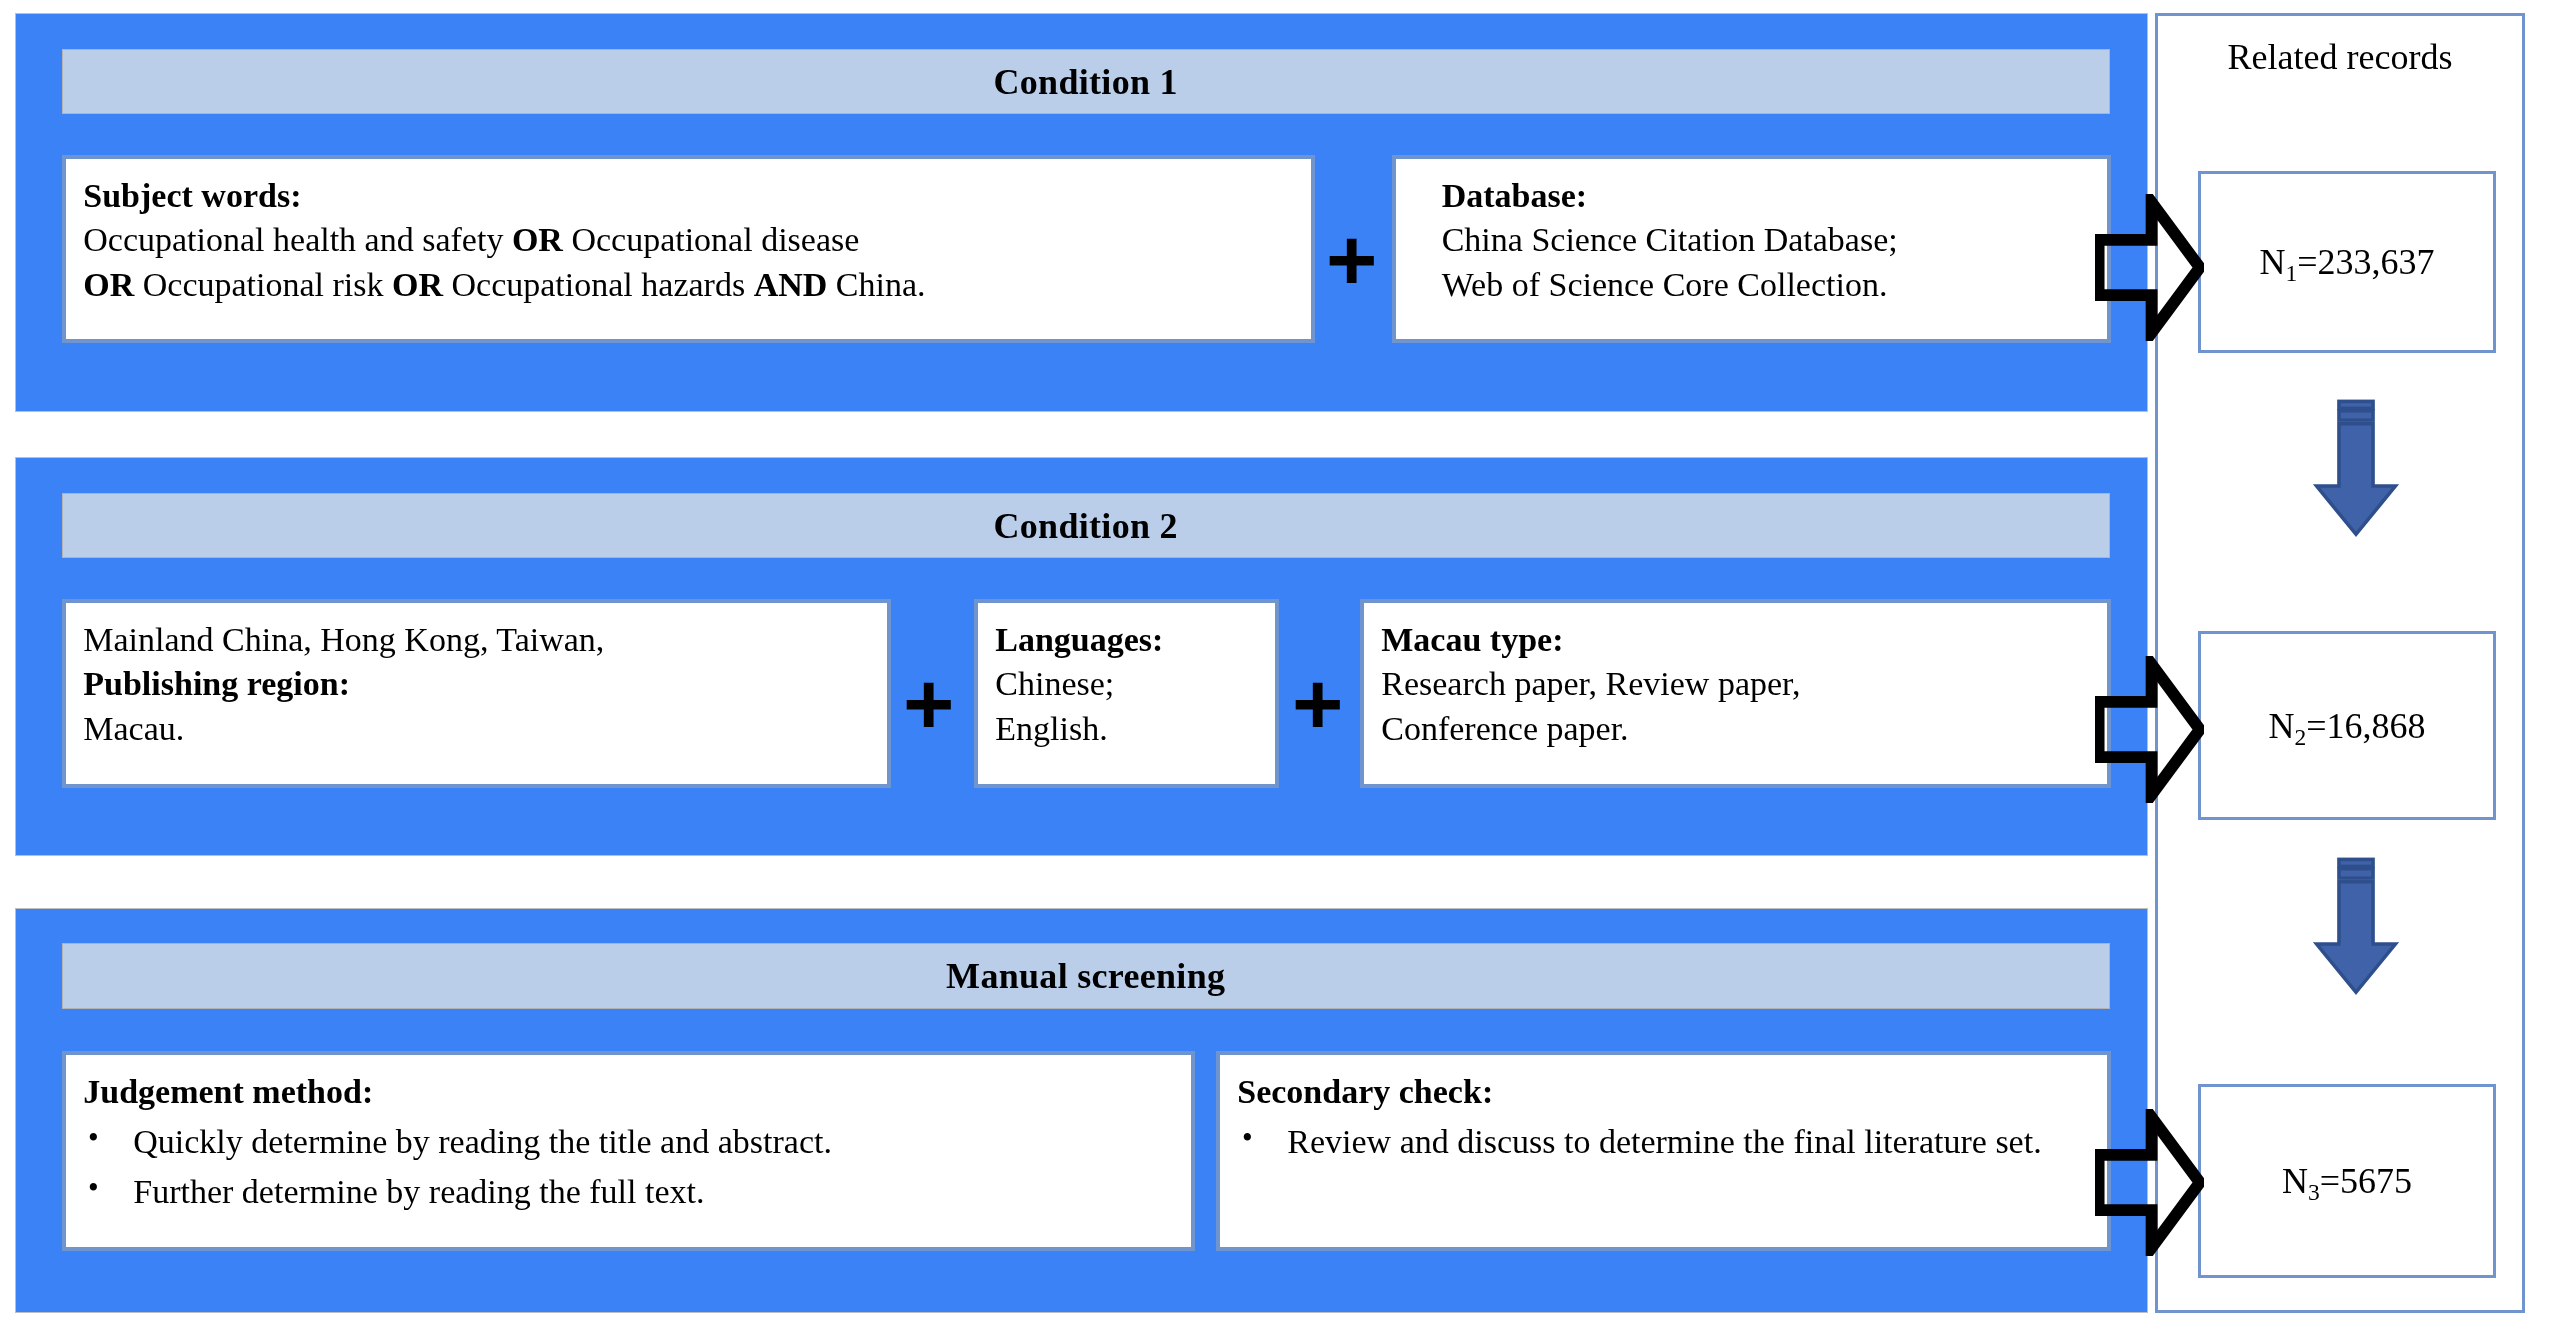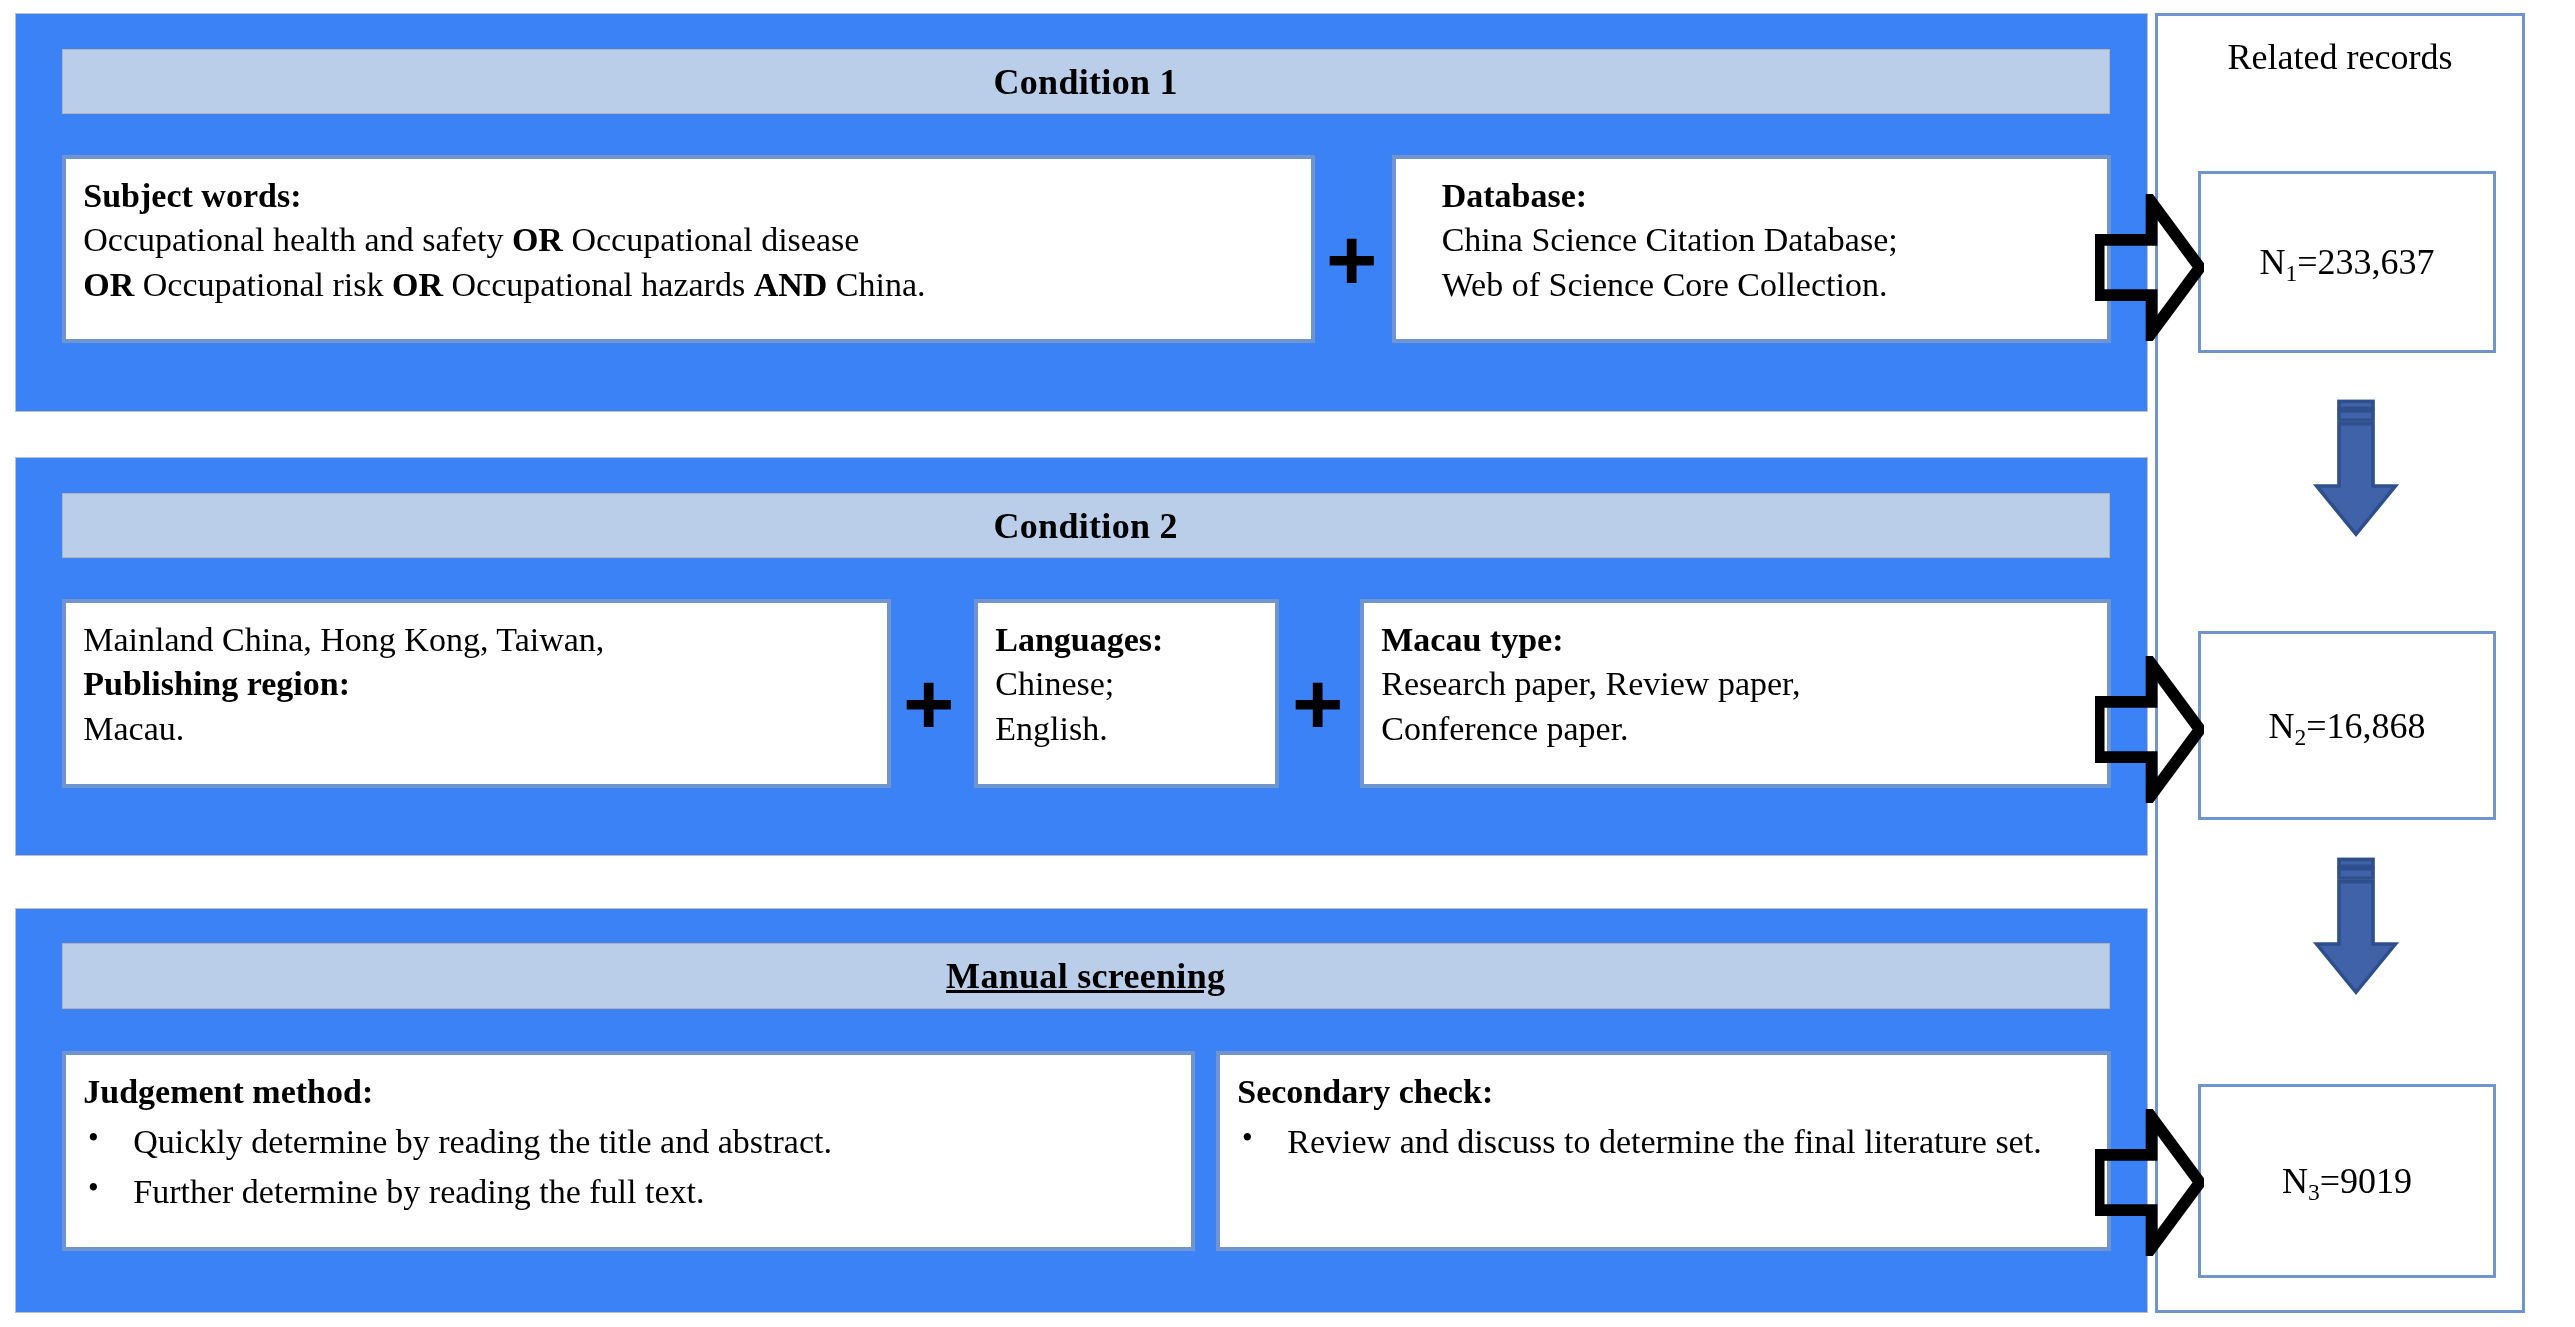--- a/index.html
+++ b/index.html
@@ -102,21 +102,21 @@
 
   <div class="card" style="left:1344px;top:141px;width:751px;height:189px;">
     <div class="ln hd"><span>Macau type</span><span>:</span></div>
     <div class="ln">Research paper, Review paper,</div>
     <div class="ln">Conference paper.</div>
   </div>
 </div>
 
 <div class="panel" style="left:14.7px;top:908px;width:2133px;height:405px;">
 
-  <div class="section-header" style="left:46px;top:34px;width:2048px;height:66px;text-decoration:underline;">
+  <div class="section-header" style="left:46px;top:34px;width:2048px;height:66px;">
     <span>Manual screening</span>
   </div>
 
   <div class="card" style="left:46px;top:142px;width:1133px;height:200px;">
     <div class="ln hd"><span>Judgement method</span><span>:</span></div>
     <ul class="blist">
       <li><span class="bullet">•</span><span>Quickly determine by reading the title and abstract.</span></li>
       <li><span class="bullet">•</span><span>Further determine by  reading the full text.</span></li>
     </ul>
   </div>
@@ -135,21 +135,21 @@
 
 <div class="nbox" style="left:2198px;top:171px;width:298px;height:182px;">
   <span>N<sub>1</sub><span>=</span><span>233,637</span></span>
 </div>
 
 <div class="nbox" style="left:2198px;top:631px;width:298px;height:189px;">
   <span>N<sub>2</sub><span>=</span><span>16,868</span></span>
 </div>
 
 <div class="nbox" style="left:2198px;top:1084px;width:298px;height:194px;">
-  <span>N<sub>3</sub><span>=</span><span>9019</span></span>
+  <span>N<sub>3</sub><span>=</span><span>5675</span></span>
 </div>
 
 <svg class="downarrow" style="left:2306px;top:399px;width:100px;height:200px;" viewBox="0 0 170 340">
   <g stroke="#2E4F8C" stroke-width="6">
     <rect x="56" y="4" width="58" height="12" fill="#3F62A8"></rect>
     <rect x="56" y="20" width="58" height="16" fill="#3F62A8"></rect>
     <path d="M56 42 L114 42 L114 148 L152 148 L85 230 L18 148 L56 148 Z" fill="#3F62A8"></path>
   </g>
 </svg>
 

